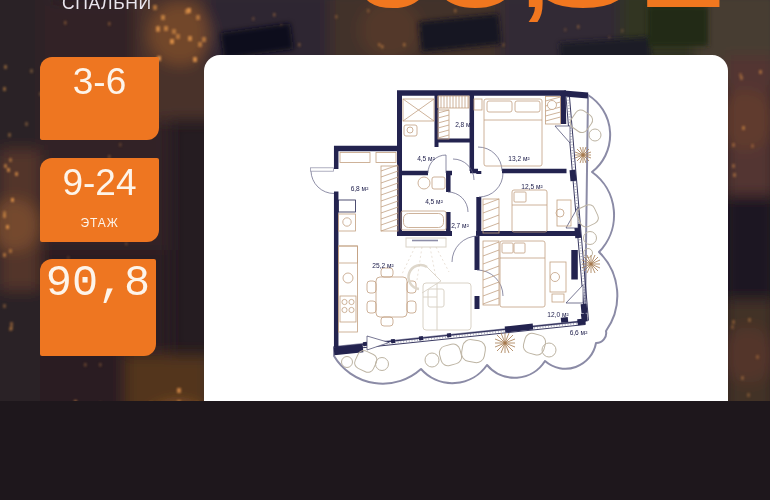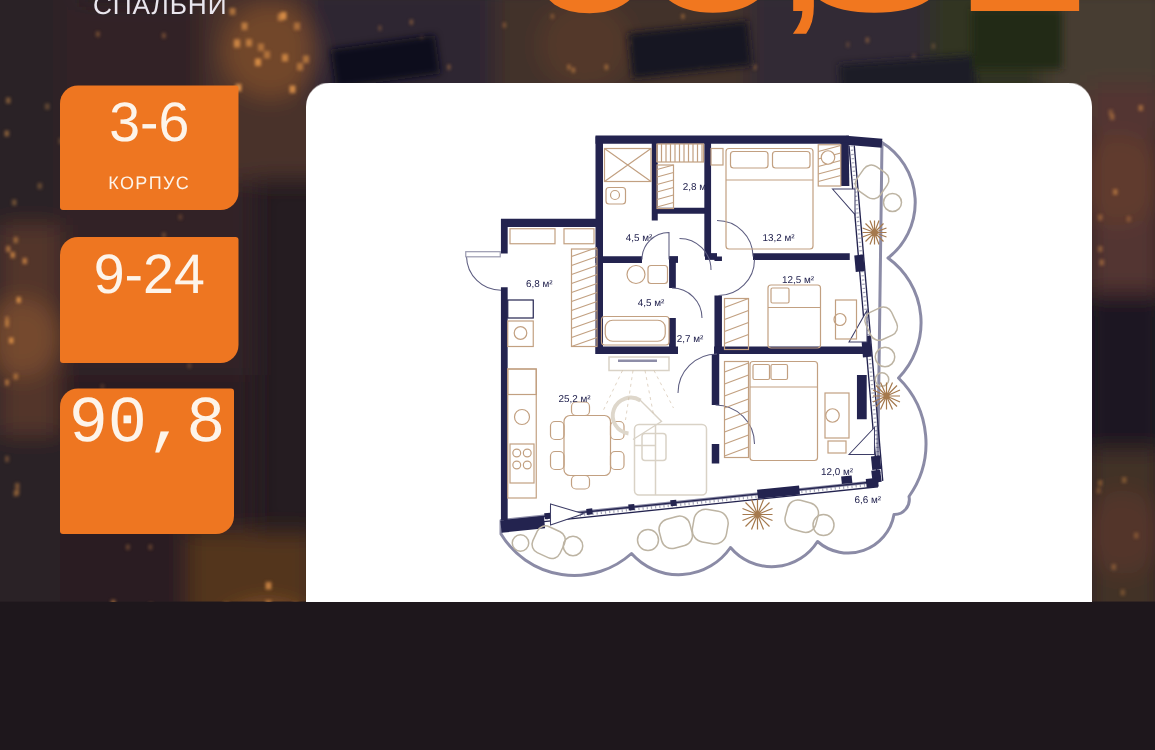--- a/index.html
+++ b/index.html
@@ -231,24 +231,24 @@
   </svg>
   <span class="bg9" style="left:354px;transform:scaleX(1.1)">9</span>
   <span class="bg9" style="left:434px;transform:scaleX(1.3)">0</span>
   <span class="bg9" style="left:522px;transform-origin:0 127px;transform:scale(0.65)">,</span>
   <span class="bg9" style="left:541px;transform:scaleX(1.3)">8</span>
   <span class="bg9" style="left:642px">2</span>
   <div id="spalni">СПАЛЬНИ</div>
   <div id="card"></div>
   <div class="badge" style="top:57px;height:83px;">
     <div class="b-big" style="margin-top:6px;">3-6</div>
-    <div class="b-small" style="margin-top:16px;">КОРПУС</div>
   </div>
   <div class="badge" style="top:158px;height:84px;">
     <div class="b-big" style="margin-top:6px;">9-24</div>
+    <div class="b-small" style="margin-top:16px;">ЭТАЖ</div>
   </div>
   <div class="badge" style="top:259px;height:97px;width:116px;">
     <div class="b-big" style="margin-top:3px;font-family:Liberation Mono, monospace;font-size:43.5px;">90,8</div>
   </div>
   <svg id="plan" width="770" height="500" viewBox="0 0 770 500">
 
     <g stroke="#8b8ba6" stroke-width="2" fill="#ffffff" stroke-linejoin="round">
       <path d="M588,95
                A47,47 0 0 1 592,172
                A53,53 0 0 1 599,252

